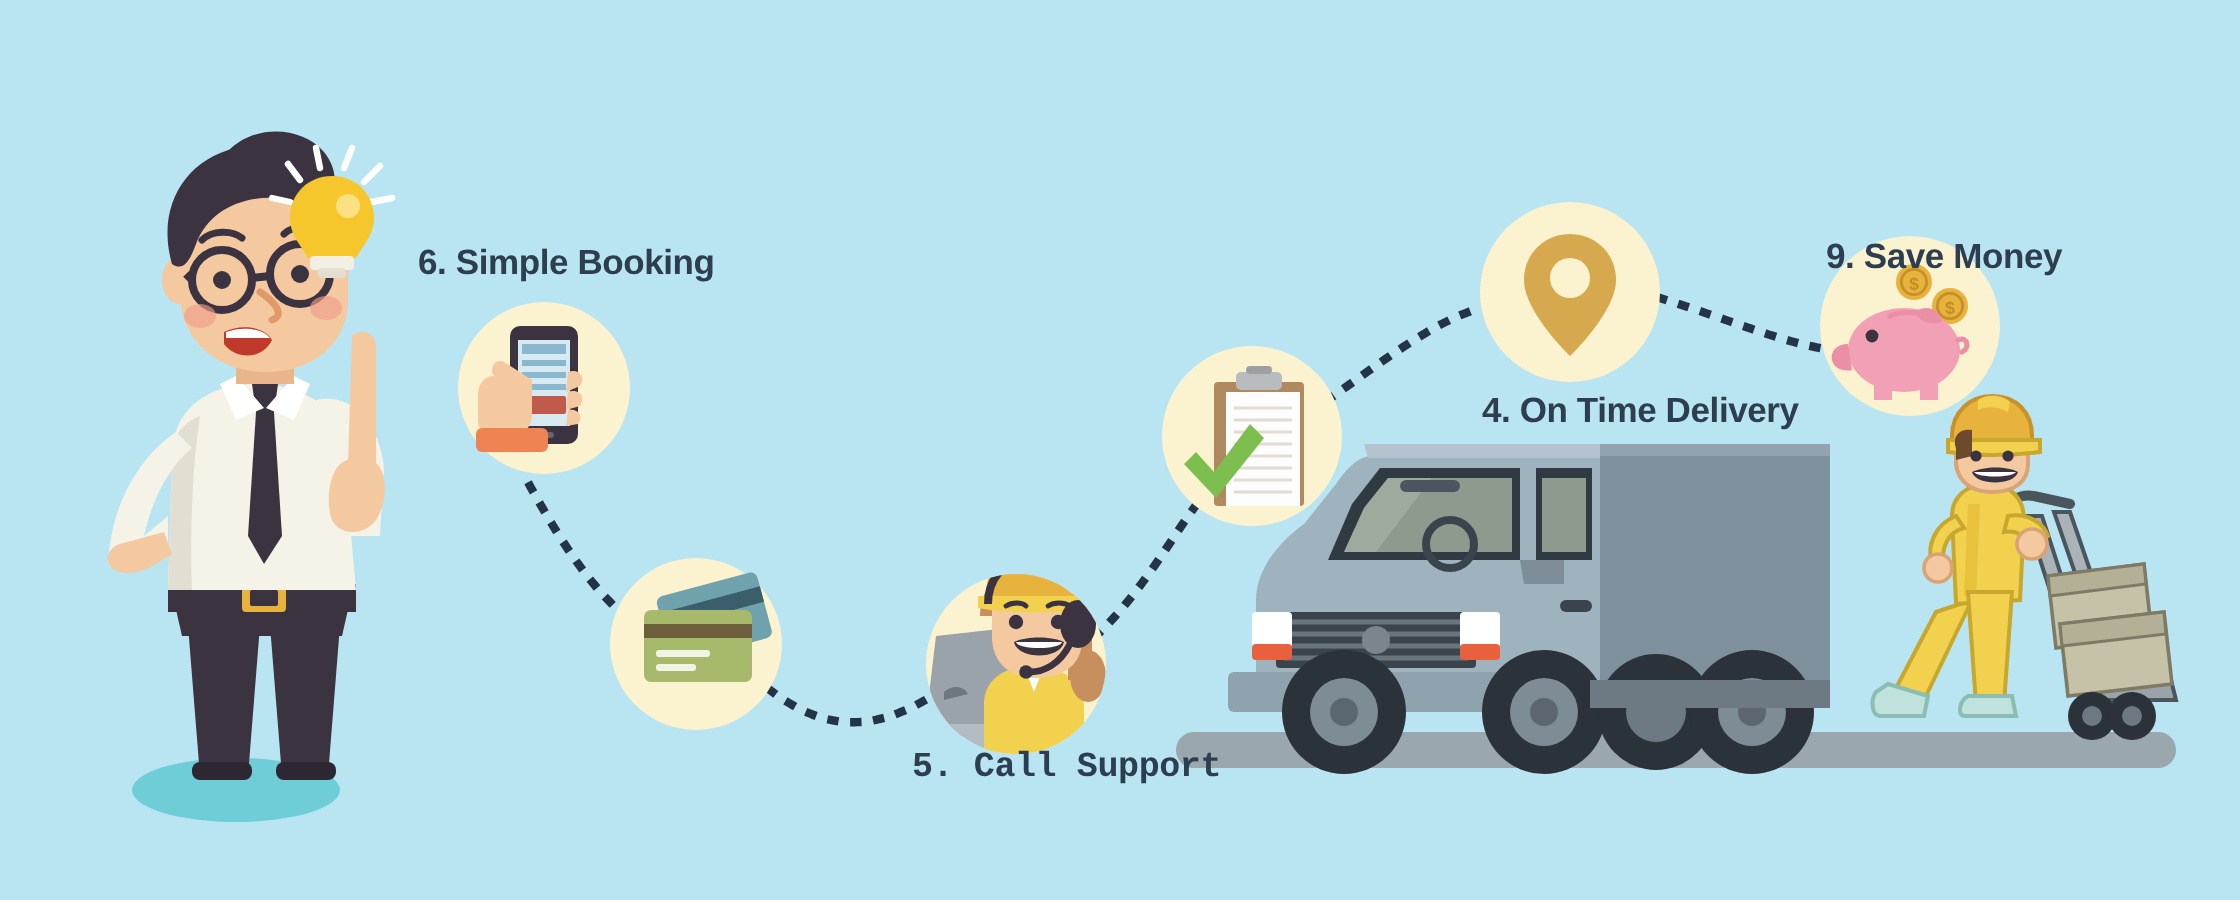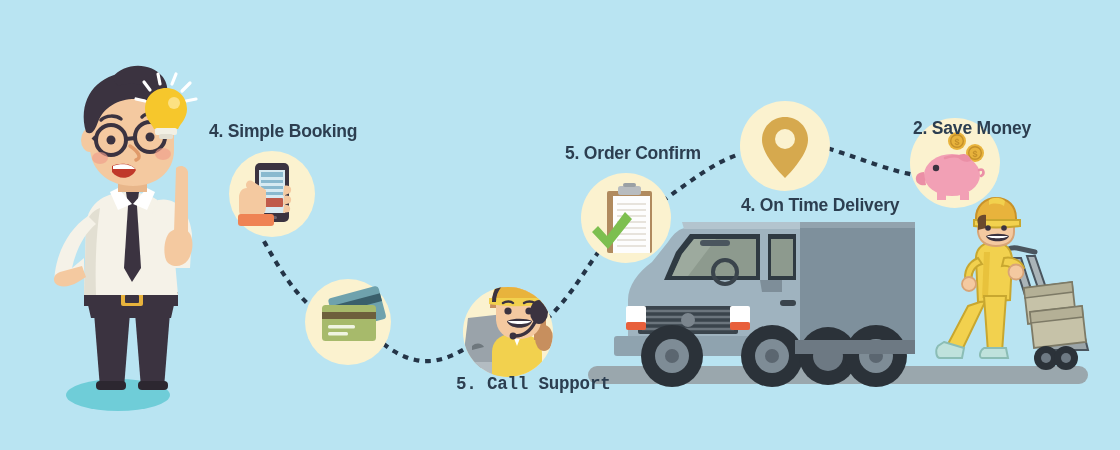--- a/index.html
+++ b/index.html
@@ -354,19 +354,18 @@
 
       <path d="M978,224 C976,218 980,214 986,215 L986,228 L978,230 Z" fill="#6b4a2d"></path>
 
       <circle cx="988" cy="228" r="2.8" fill="#3b3340"></circle>
       <circle cx="1004" cy="228" r="2.8" fill="#3b3340"></circle>
       <path d="M986,236 C992,233 1004,233 1009,236 C1007,243 988,243 986,236 Z" fill="#3b3340"></path>
       <path d="M987,236 L1008,236 C1006,239 989,239 987,236 Z" fill="#ffffff"></path>
     </g>
   </svg>
 
-  <div class="step-label" id="label-0">4. Simple Booking</div>
+  <div class="step-label" id="label-0">6. Simple Booking</div>
   <div class="step-label" id="label-2">5. Call Support</div>
-  <div class="step-label" id="label-3">5. Order Confirm</div>
   <div class="step-label" id="label-4">4. On Time Delivery</div>
-  <div class="step-label" id="label-5">2. Save Money</div>
+  <div class="step-label" id="label-5">9. Save Money</div>
 
 </div>
 
 </body></html>

